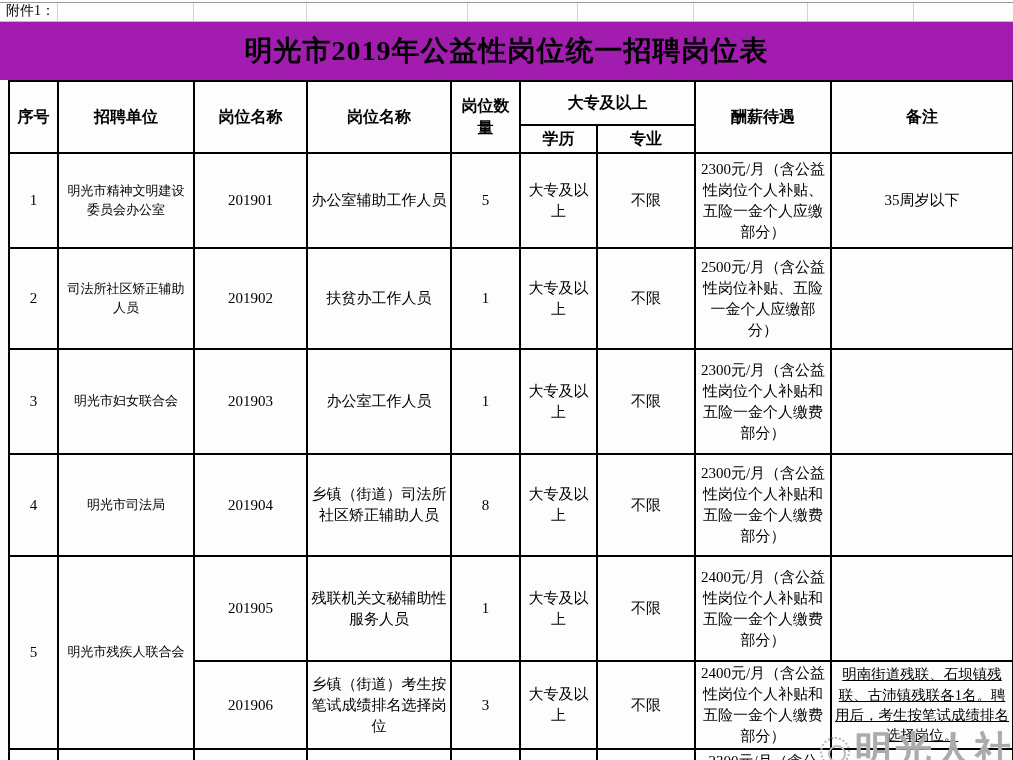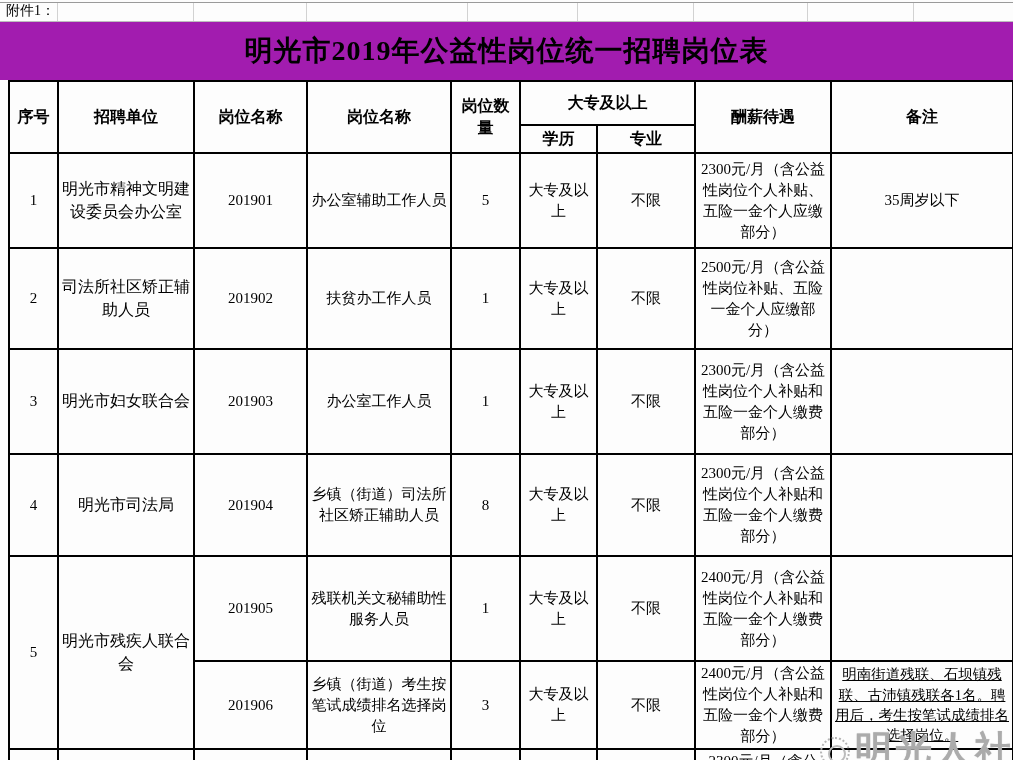--- a/index.html
+++ b/index.html
@@ -34,21 +34,21 @@
     background:#fdfdfd;
   }
   .jobs th, .jobs td {
     border:2px solid #000;
     text-align:center; vertical-align:middle;
     padding:1px 3px;
     font-size:15px; line-height:1.4;
     word-break:break-all; overflow:hidden;
   }
   .jobs th { font-size:16px; font-weight:bold; }
-  .jobs td.unit-cell { font-size:16px; }
+  .jobs td.unit-cell { font-size:13px; }
   .jobs td.remark-small { font-size:14.5px;text-decoration:underline; }
   tr.hr1 { height:44px; } tr.hr2 { height:28px; }
   tr.r1 { height:95px; } tr.r2 { height:101px; }
   tr.r3 { height:105px; } tr.r4 { height:102px; }
   tr.r5a { height:105px; } tr.r5b { height:88px; }
   tr.r6 { height:42px; }
   tr.r6 td { vertical-align:top; }
   .watermark {
     position:absolute; left:820px; top:731px;
     display:flex; align-items:flex-start; gap:5px;

